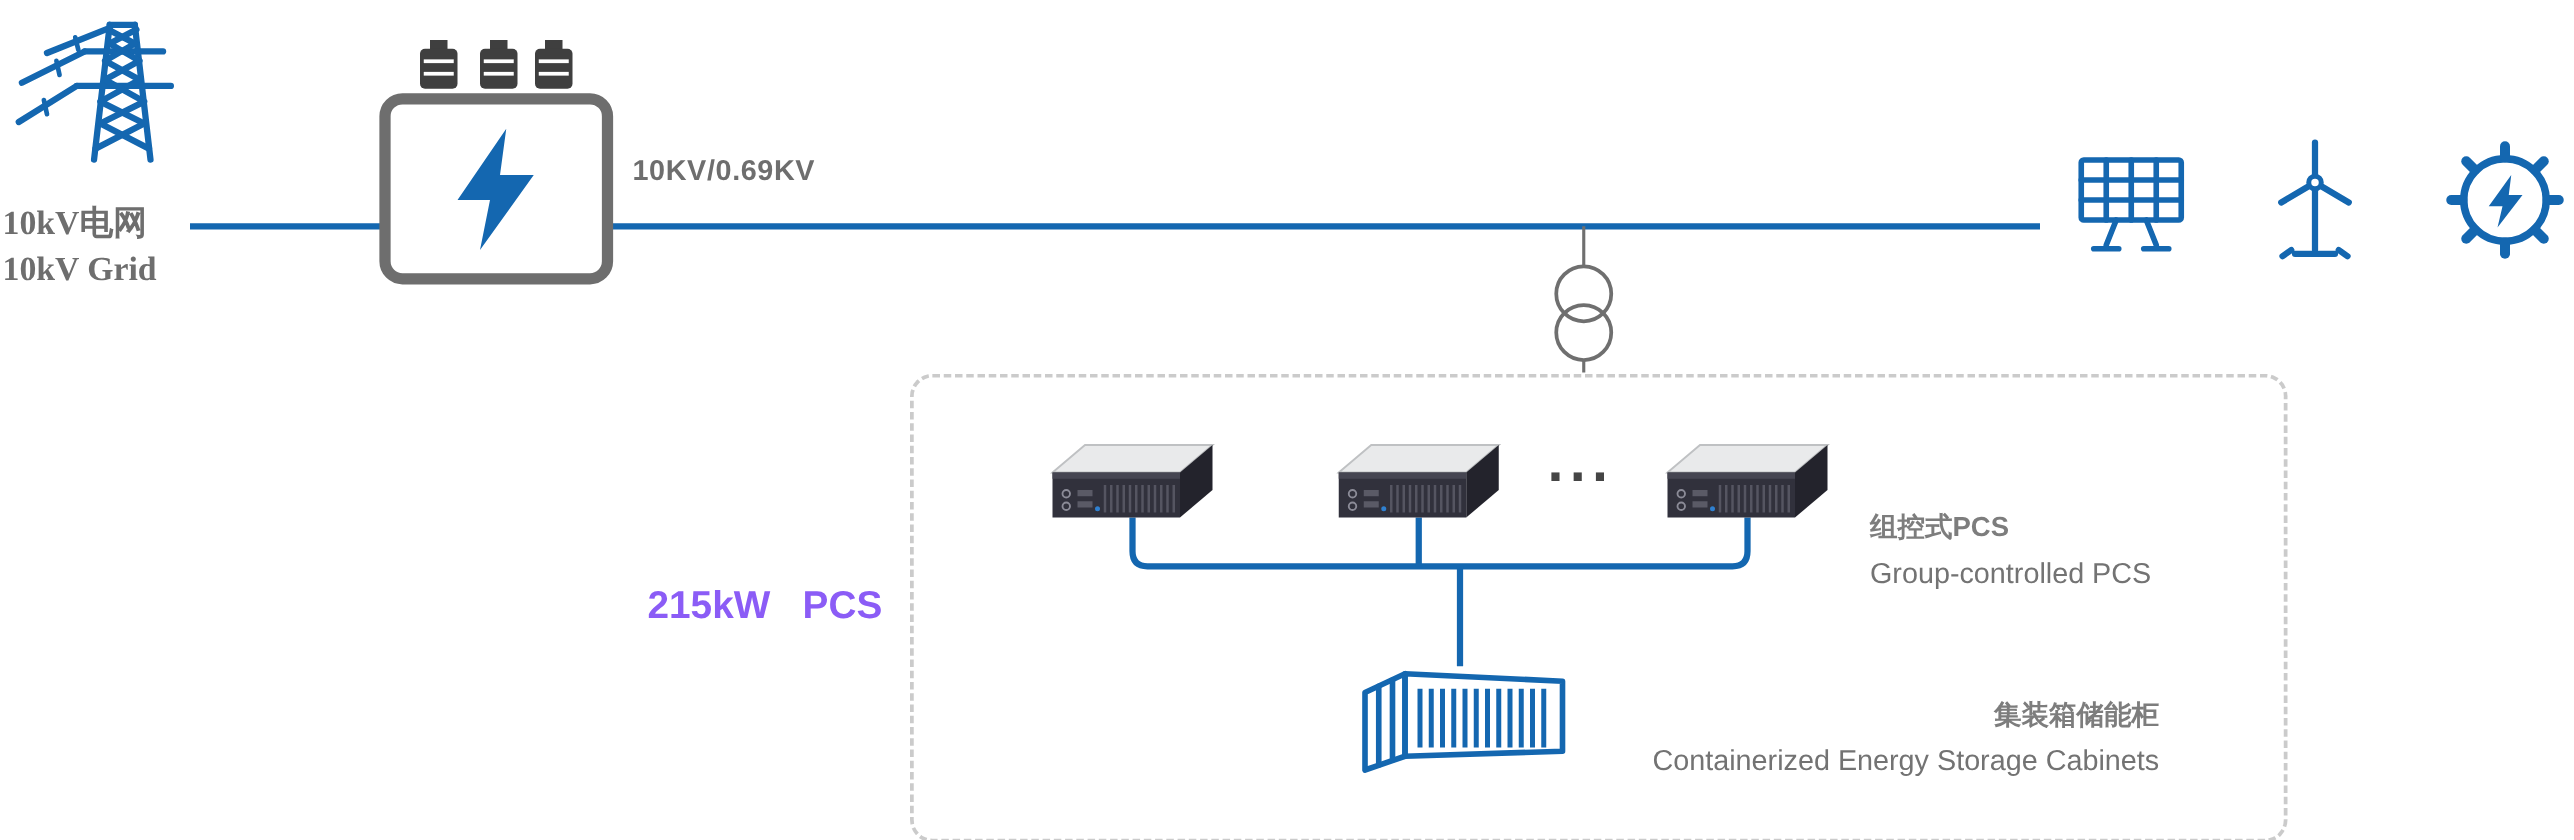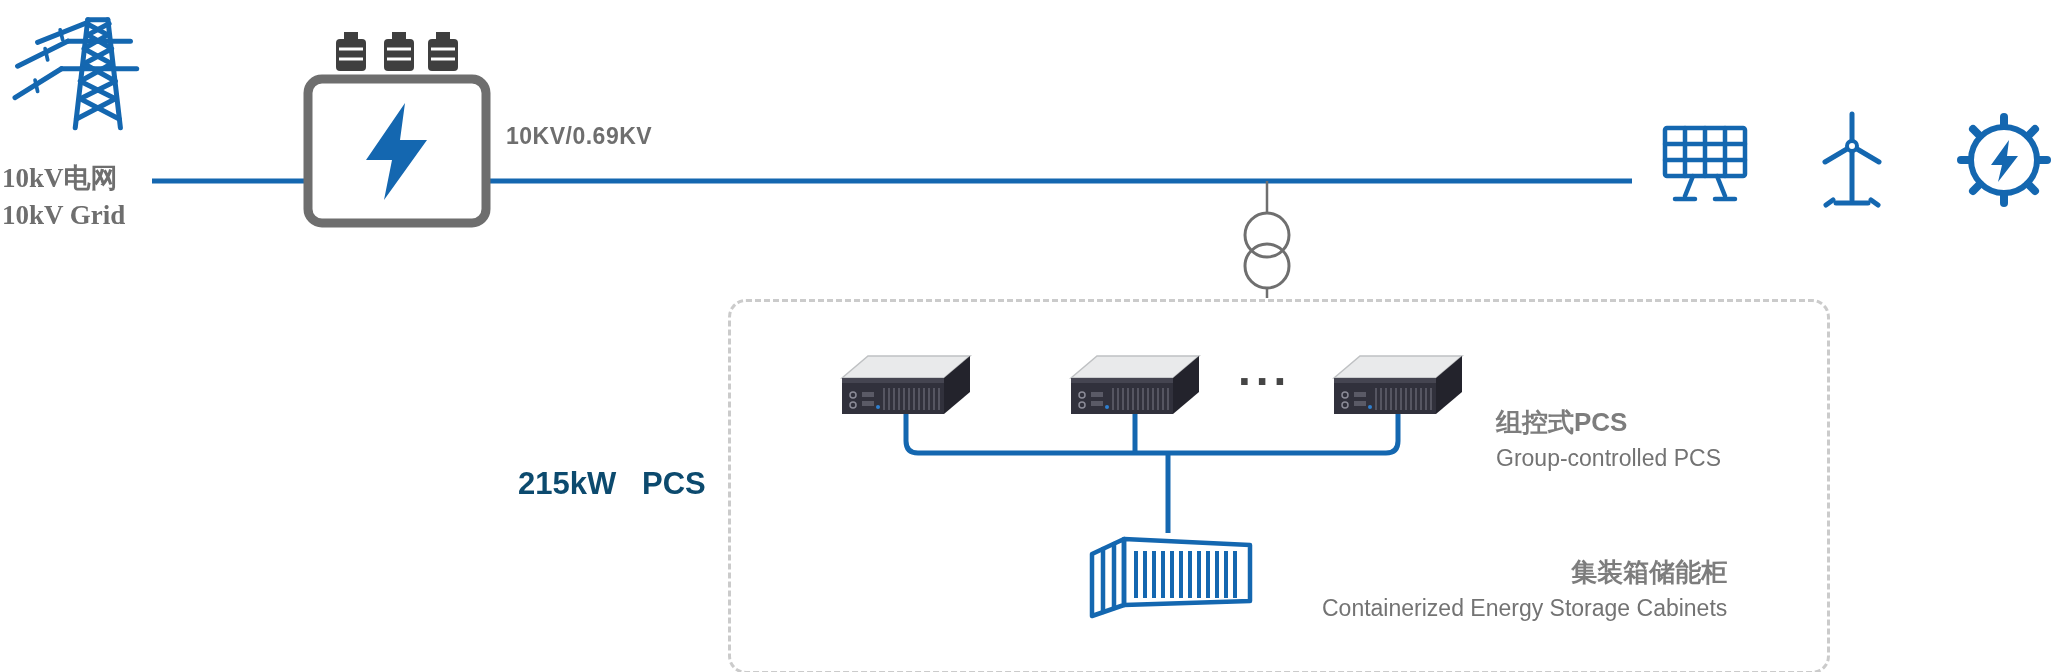--- a/index.html
+++ b/index.html
@@ -2,24 +2,24 @@
 <html><head>
 <meta charset="utf-8">
 <style>
   html,body{margin:0;padding:0;background:#ffffff;}
   body{font-family:"Liberation Sans",sans-serif;}
   #canvas{position:relative;width:2059px;height:672px;background:#ffffff;overflow:hidden;}
   .abs{position:absolute;}
 
   .grid-label{left:2px;top:160px;font-size:27px;font-weight:700;color:#6e6e6e;line-height:37px;font-family:Liberation Serif, serif;}
   .ratio-label{left:506px;top:123px;font-size:23px;font-weight:700;color:#6e6e6e;letter-spacing:.5px;}
-  .power-label{left:518px;top:466px;font-size:31px;font-weight:700;color:#0c4a6e;white-space:pre;}
+  .power-label{left:518px;top:466px;font-size:31px;font-weight:700;color:#8b5cf6;white-space:pre;}
   .ellipsis{left:1238px;top:342px;font-size:46px;font-weight:700;color:#454545;letter-spacing:5px;}
 
-  .pair-label .cn{font-size:26px;font-weight:700;color:#7d7d7d;line-height:32px;}
+  .pair-label .cn{font-size:22px;font-weight:700;color:#7d7d7d;line-height:32px;}
   .pair-label .en{font-size:23px;font-weight:400;color:#737373;line-height:31px;margin-top:5px;}
   .group-label{left:1496px;top:406px;}
   .storage-label{left:1322px;top:556px;text-align:right;}
 
   .dashed-box{left:728px;top:299px;width:1096px;height:369px;border:3px dashed #cbcbcb;border-radius:18px;}
 </style>
 </head>
 <body>
 
 <div id="canvas">

